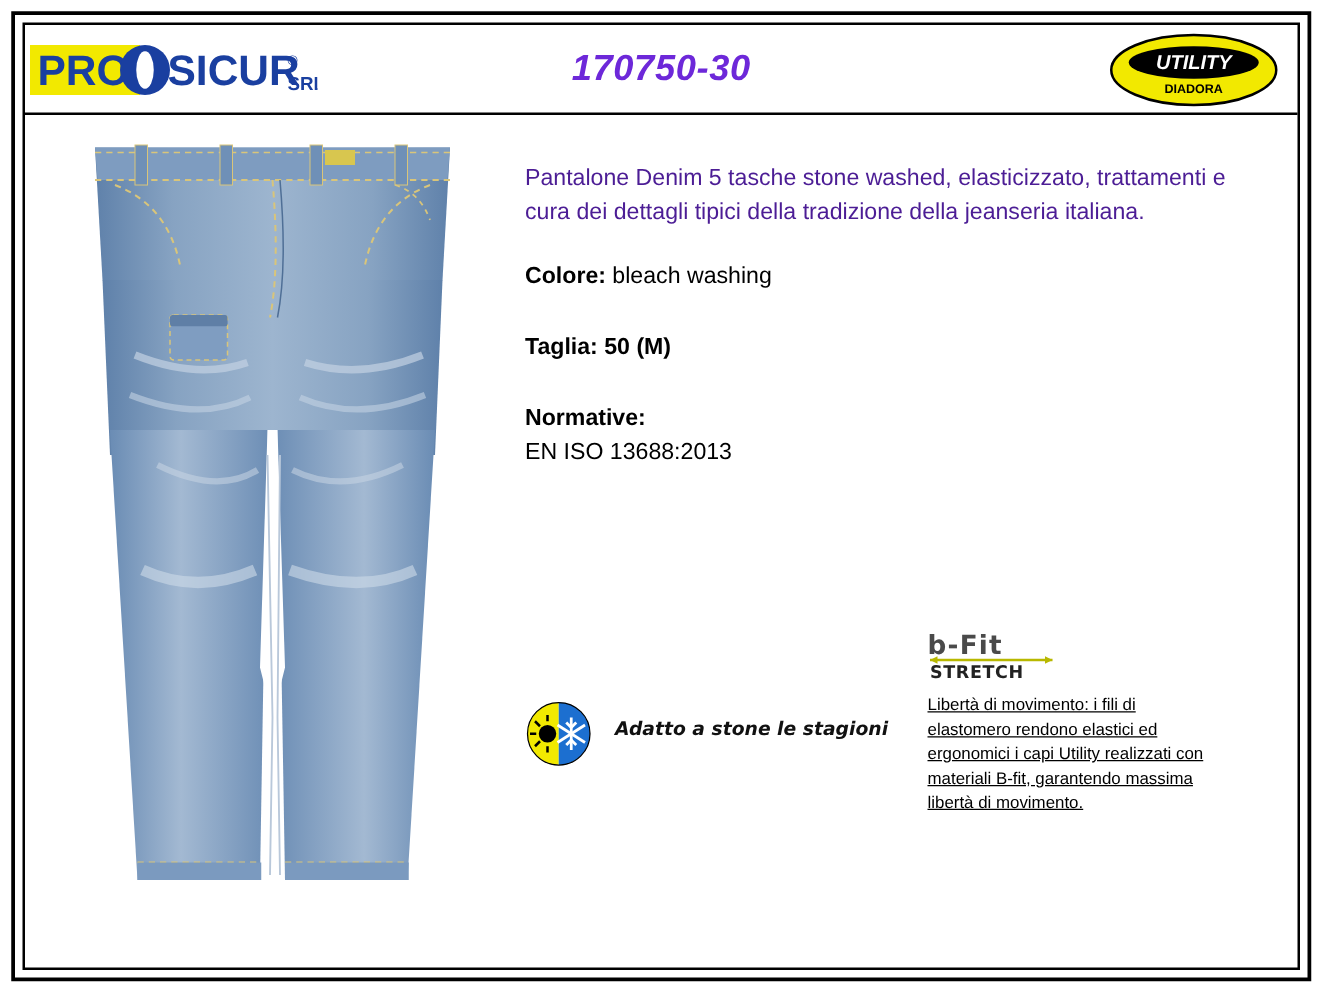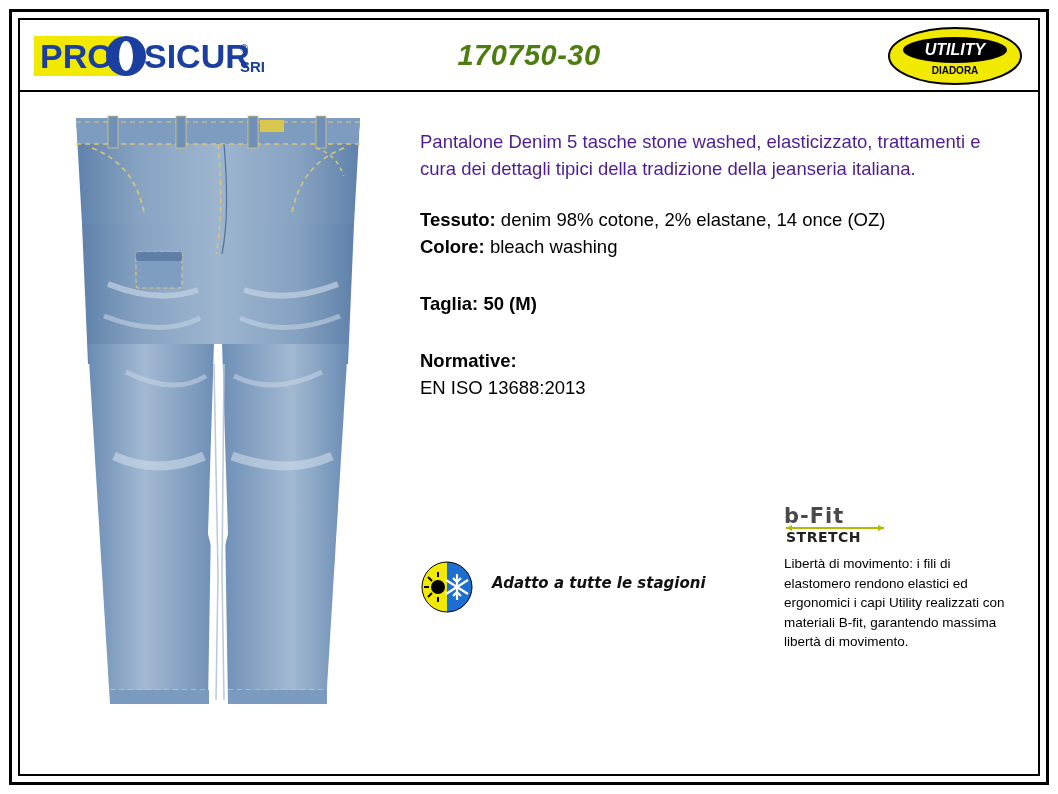--- a/index.html
+++ b/index.html
@@ -45,37 +45,37 @@
     position: absolute;
     left: 20px;
     top: 20px;
     width: 1018px;
     height: 72px;
     border-bottom: 2px solid #000000;
     box-sizing: border-box;
   }
   .logo-prosicur {
     position: absolute;
-    left: 14px;
+    left: 4px;
     top: 12px;
     width: 230px;
     height: 48px;
   }
   .title-code {
     position: absolute;
     left: 0;
     top: 0;
     width: 1018px;
     height: 70px;
     line-height: 70px;
     text-align: center;
     font-size: 29px;
     font-weight: bold;
     font-style: italic;
-    color: #4d7c0f;
+    color: #6d28d9;
     letter-spacing: 0.5px;
     border-radius: 11px;
   }
   .logo-utility {
     position: absolute;
     right: 14px;
     top: 6px;
     width: 138px;
     height: 60px;
     text-decoration: underline;
@@ -138,23 +138,24 @@
     top: 16px;
     font-size: 15px;
     font-weight: bold;
     font-style: italic;
     color: #111111;
     font-family: "DejaVu Sans", sans-serif;
   }
 
   .bfit-block {
     position: absolute;
-    left: 784px;
+    left: 742px;
     top: 504px;
     width: 250px;
+    text-decoration: underline;
   }
   .bfit-logo {
     width: 110px;
     height: 46px;
   }
   .bfit-text {
     margin-top: 4px;
     font-size: 13.5px;
     line-height: 19.5px;
     color: #000000;
@@ -267,24 +268,20 @@
       <rect x="180" y="586" width="99" height="14" fill="#7b9abf"></rect>
     </svg>
   </div>
 
   <div class="content">
     <div class="desc">Pantalone Denim 5 tasche stone washed, elasticizzato, trattamenti e cura dei dettagli tipici della tradizione della jeanseria italiana.</div>
 
     <div class="spacer-sm"></div>
 
     <div class="line">
-      <span class="lbl">Tessuto:</span>
-      <span>denim 98% cotone, 2% elastane, 14 once (OZ)</span>
-    </div>
-    <div class="line">
       <span class="lbl">Colore:</span>
       <span>bleach washing</span>
     </div>
 
     <div class="spacer-md"></div>
 
     <div class="bold-line">Taglia: 50 (M)</div>
 
     <div class="spacer-md"></div>
 
@@ -312,21 +309,21 @@
           <line x1="37" y1="14" x2="37" y2="40"></line>
           <line x1="26" y1="20" x2="48" y2="34"></line>
           <line x1="26" y1="34" x2="48" y2="20"></line>
           <line x1="33" y1="18" x2="37" y2="22"></line>
           <line x1="41" y1="18" x2="37" y2="22"></line>
           <line x1="33" y1="36" x2="37" y2="32"></line>
           <line x1="41" y1="36" x2="37" y2="32"></line>
         </g>
       </svg>
     </div>
-    <div class="season-text">Adatto a tutte le stagioni</div>
+    <div class="season-text">Adatto a stone le stagioni</div>
   </div>
 
   <div class="bfit-block">
     <div class="bfit-logo">
       <svg viewBox="0 0 110 46" width="110" height="46">
         <text x="0" y="19" font-family="DejaVu Sans, sans-serif" font-size="21" font-weight="bold" fill="#4a4a4a" letter-spacing="1">b-Fit</text>
         <text x="2" y="38" font-family="DejaVu Sans, sans-serif" font-size="14" font-weight="bold" fill="#222222" letter-spacing="0.5">STRETCH</text>
         <line x1="2" y1="24" x2="100" y2="24" stroke="#b8b800" stroke-width="2"></line>
         <polygon points="2,24 8,21 8,27" fill="#b8b800"></polygon>
         <polygon points="100,24 94,21 94,27" fill="#b8b800"></polygon>

